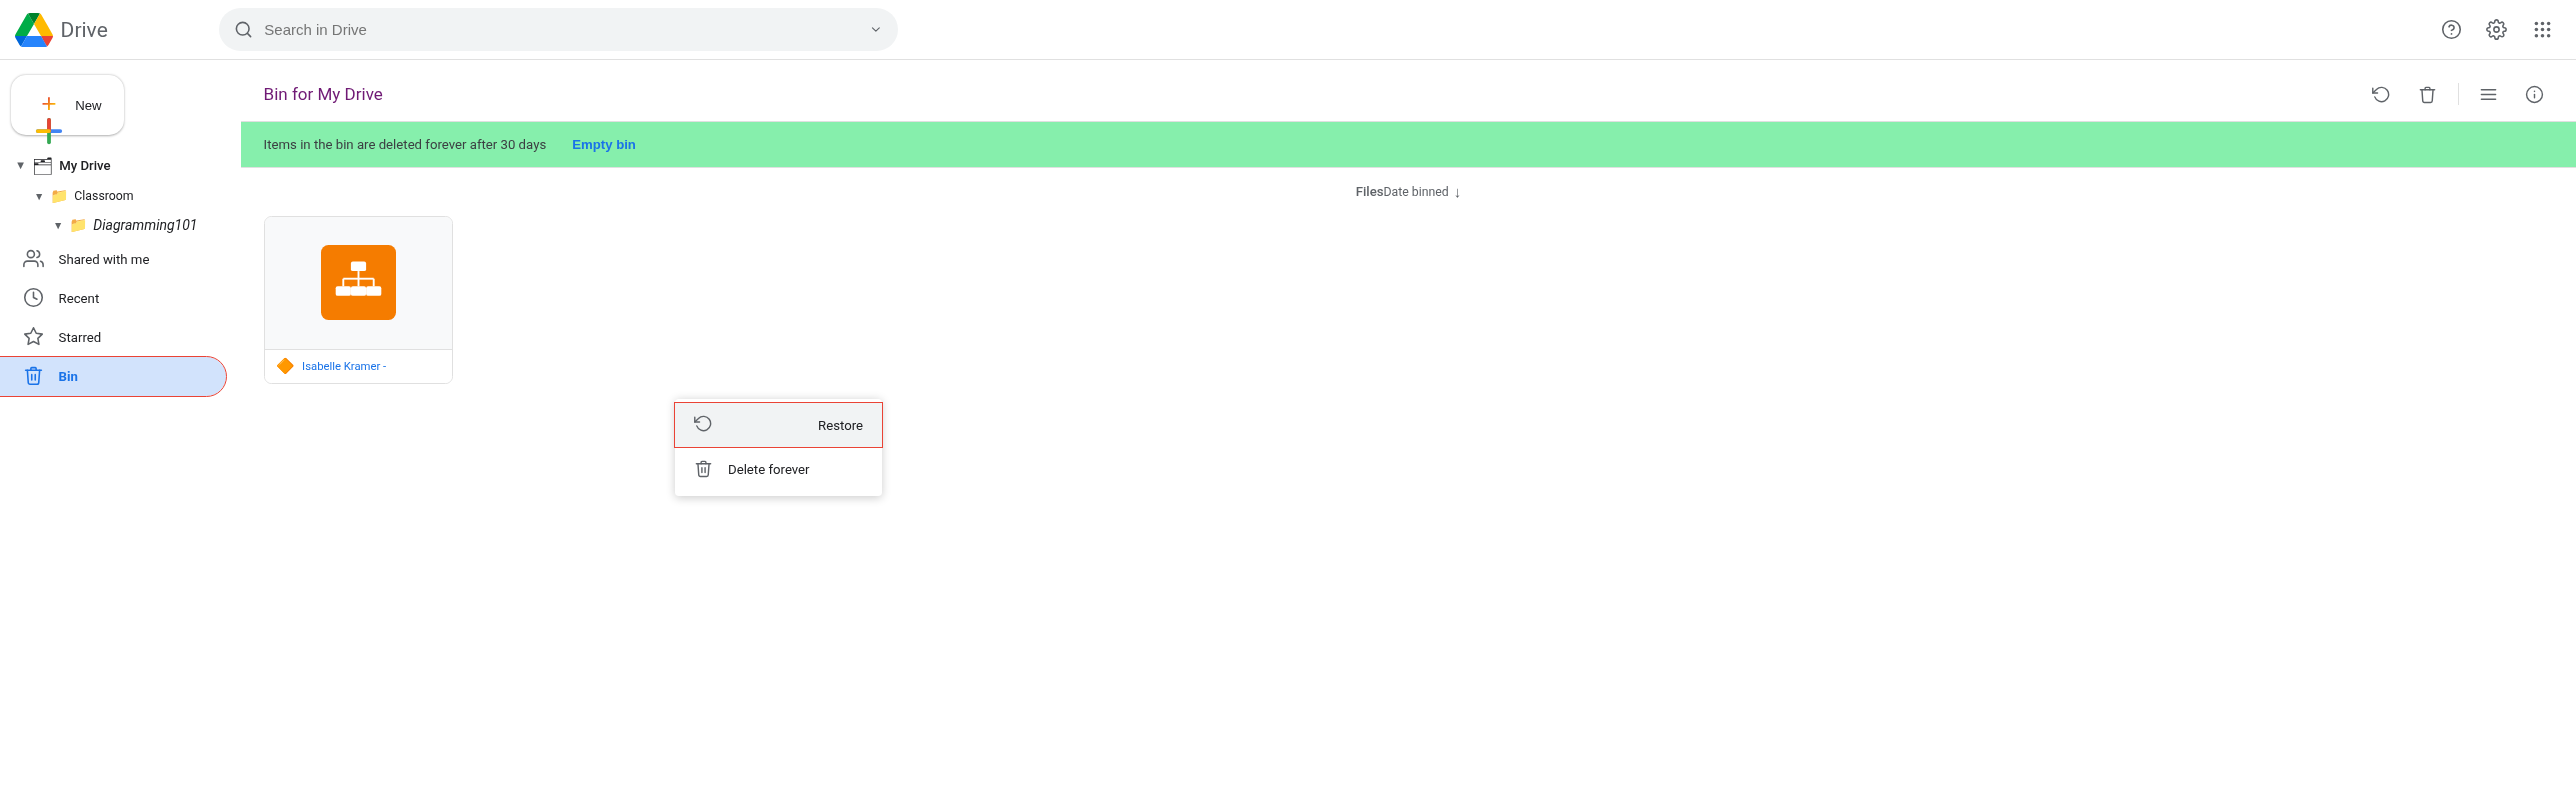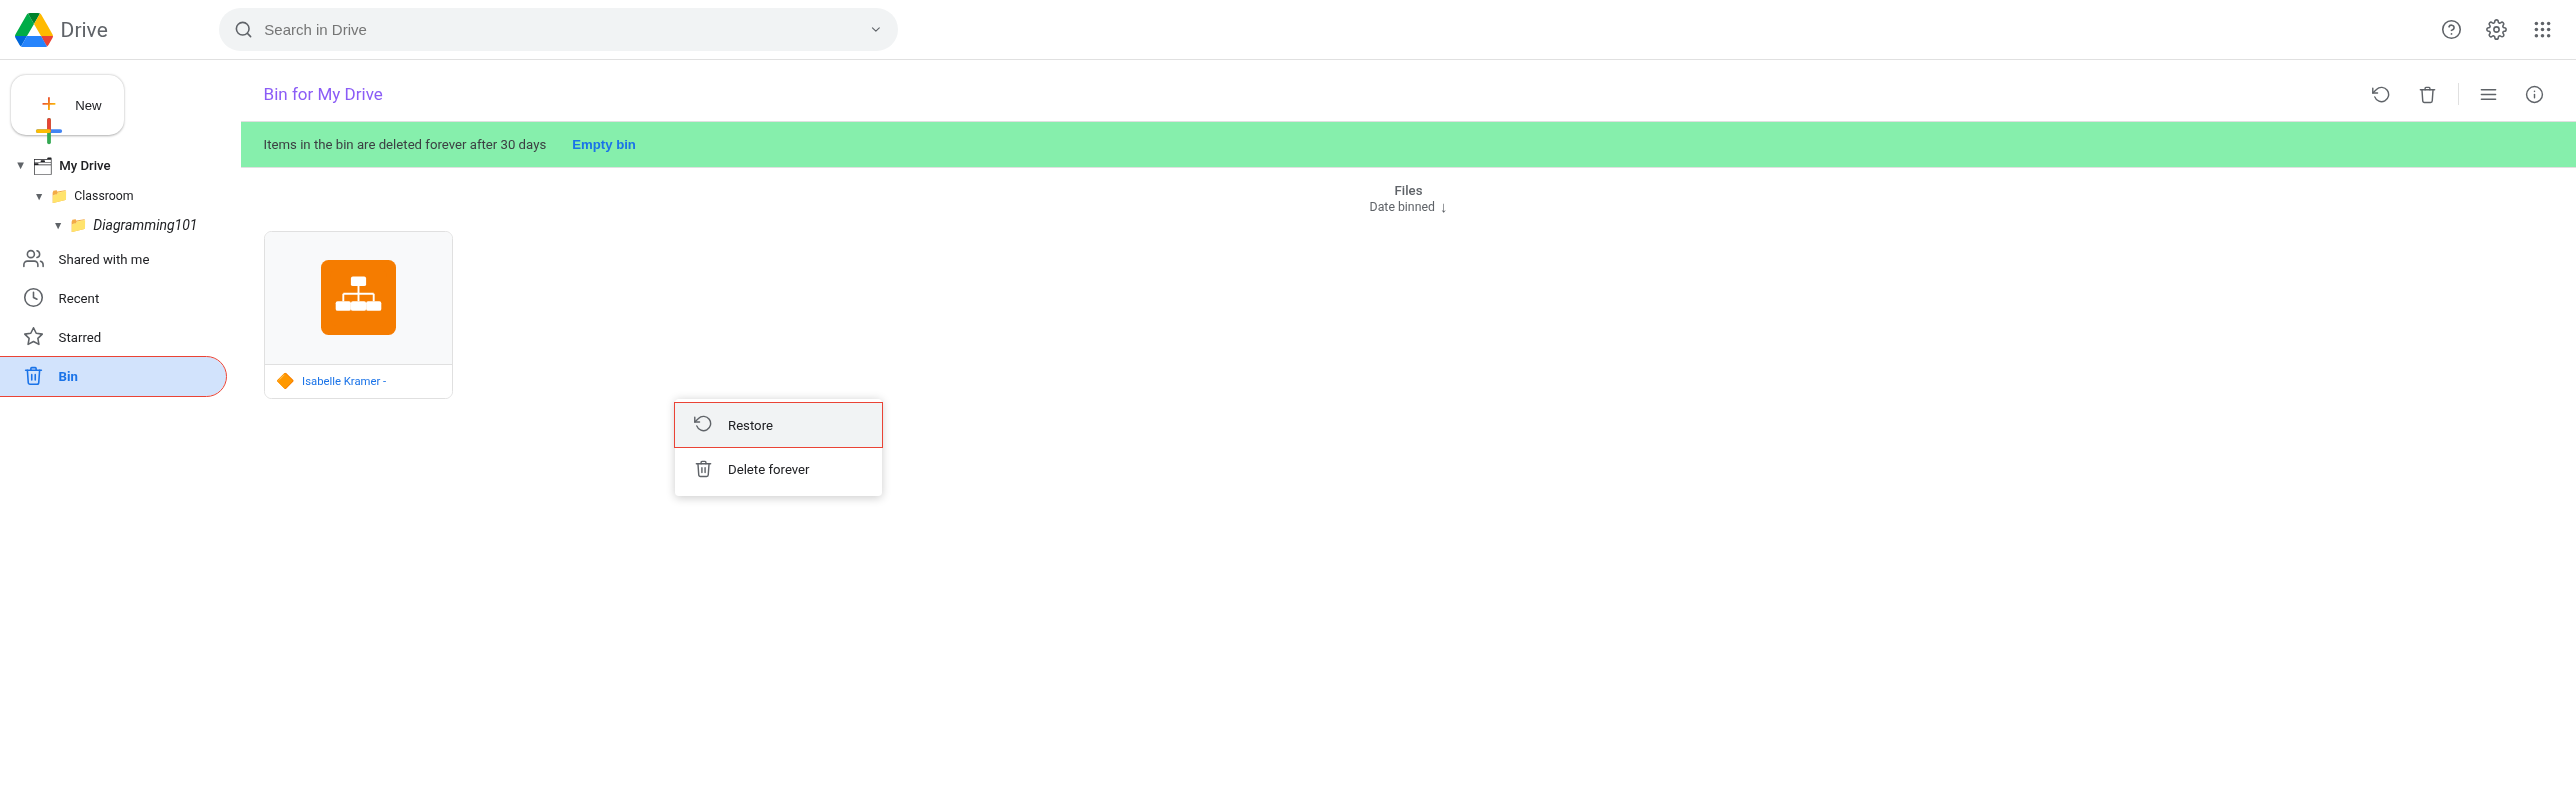--- a/index.html
+++ b/index.html
@@ -31,49 +31,49 @@
     .sidebar-item.active { background: #d2e3fc; font-weight: 600; color: #1a73e8; }
     .sidebar-item.bordered { outline: 1.9px solid #ea4335; border-radius: 0 22.6px 22.6px 0; }
 
     .sidebar-tree-item { display: flex; align-items: center; gap: 5.7px; padding: 5.7px 22.6px; cursor: pointer; font-size: 12.3px; color: #202124; }
     .tree-indent-1 { padding-left: 34px; }
     .tree-indent-2 { padding-left: 53px; }
 
     
     .content { flex: 1; overflow-y: auto; padding: 0; }
     .content-header { display: flex; align-items: center; justify-content: space-between; padding: 15px 22.6px 7.5px 22.6px; border-bottom: 0.9px solid #e0e0e0; }
-    .content-title { font-size: 17px; font-weight: 400; color: #8b5cf6; }
+    .content-title { font-size: 17px; font-weight: 400; color: #701a75; }
     .content-header-actions { display: flex; align-items: center; gap: 7.5px; }
     .content-icon-btn { width: 38px; height: 38px; border-radius: 50%; display: flex; align-items: center; justify-content: center; cursor: pointer; border: none; background: transparent; color: #5f6368; font-size: 17px; }
     .divider-v { width: 0.9px; height: 22.6px; background: #e0e0e0; margin: 0 3.8px; }
 
     .info-banner { display: flex; align-items: center; padding: 15px 22.6px; background: #86efac; border-bottom: 0.9px solid #e0e0e0; }
     .info-text { font-size: 13.2px; color: #3c4043; }
     .empty-bin-btn { font-size: 13.2px; font-weight: 600; color: #1a73e8; background: none; border: none; cursor: pointer; margin-left: 26px; }
 
     .files-section { padding: 15px 22.6px; }
-    .files-header { display: flex; align-items: center; justify-content: center; margin-bottom: 15px; flex-direction: column; }
+    .files-header { display: flex; align-items: center; justify-content: center; margin-bottom: 15px; }
     .files-label { font-size: 13.2px; color: #5f6368; font-weight: 500; }
     .sort-area { display: flex; align-items: center; gap: 5px; font-size: 12.3px; color: #5f6368; cursor: pointer; }
     .sort-arrow { font-size: 15px; }
 
     
     .files-grid { display: flex; gap: 15px; flex-wrap: wrap; }
     .file-card { width: 189px; border: 0.9px solid #e0e0e0; border-radius: 7.5px; overflow: hidden; cursor: pointer; position: relative; }
     .file-card-preview { height: 132px; display: flex; align-items: center; justify-content: center; background: #f8f9fa; }
     .file-card-bottom { display: flex; align-items: center; gap: 7.5px; padding: 7.5px 11.3px; border-top: 0.9px solid #e0e0e0; background: #fff; }
     .file-name { font-size: 11.3px; color: #1a73e8; white-space: nowrap; overflow: hidden; text-overflow: ellipsis; }
 
     
     .drawio-thumb { width: 75px; height: 75px; background: #f57c00; border-radius: 7.5px; display: flex; align-items: center; justify-content: center; }
 
     
     .context-menu { position: absolute; background: #fff; border-radius: 3.8px; box-shadow: 0 1.9px 9.4px rgba(0,0,0,0.2); width: 207px; z-index: 1000; padding: 3.8px 0; top: 339px; left: 434px; }
     .context-menu-item { display: flex; align-items: center; gap: 15px; padding: 11.3px 19px; cursor: pointer; font-size: 13.2px; color: #202124; }
-    .context-menu-item.highlighted { background: #f1f3f4; outline: 1.9px solid #ea4335; }
+    .context-menu-item.highlighted { background: #f1f3f4; outline: 1.9px solid #ea4335; justify-content: space-between; }
 
     
     .google-logo { width: 38px; height: 38px; }
   </style>
 </head>
 <body>
 
 <div class="app-container">
 
   <div class="header">

